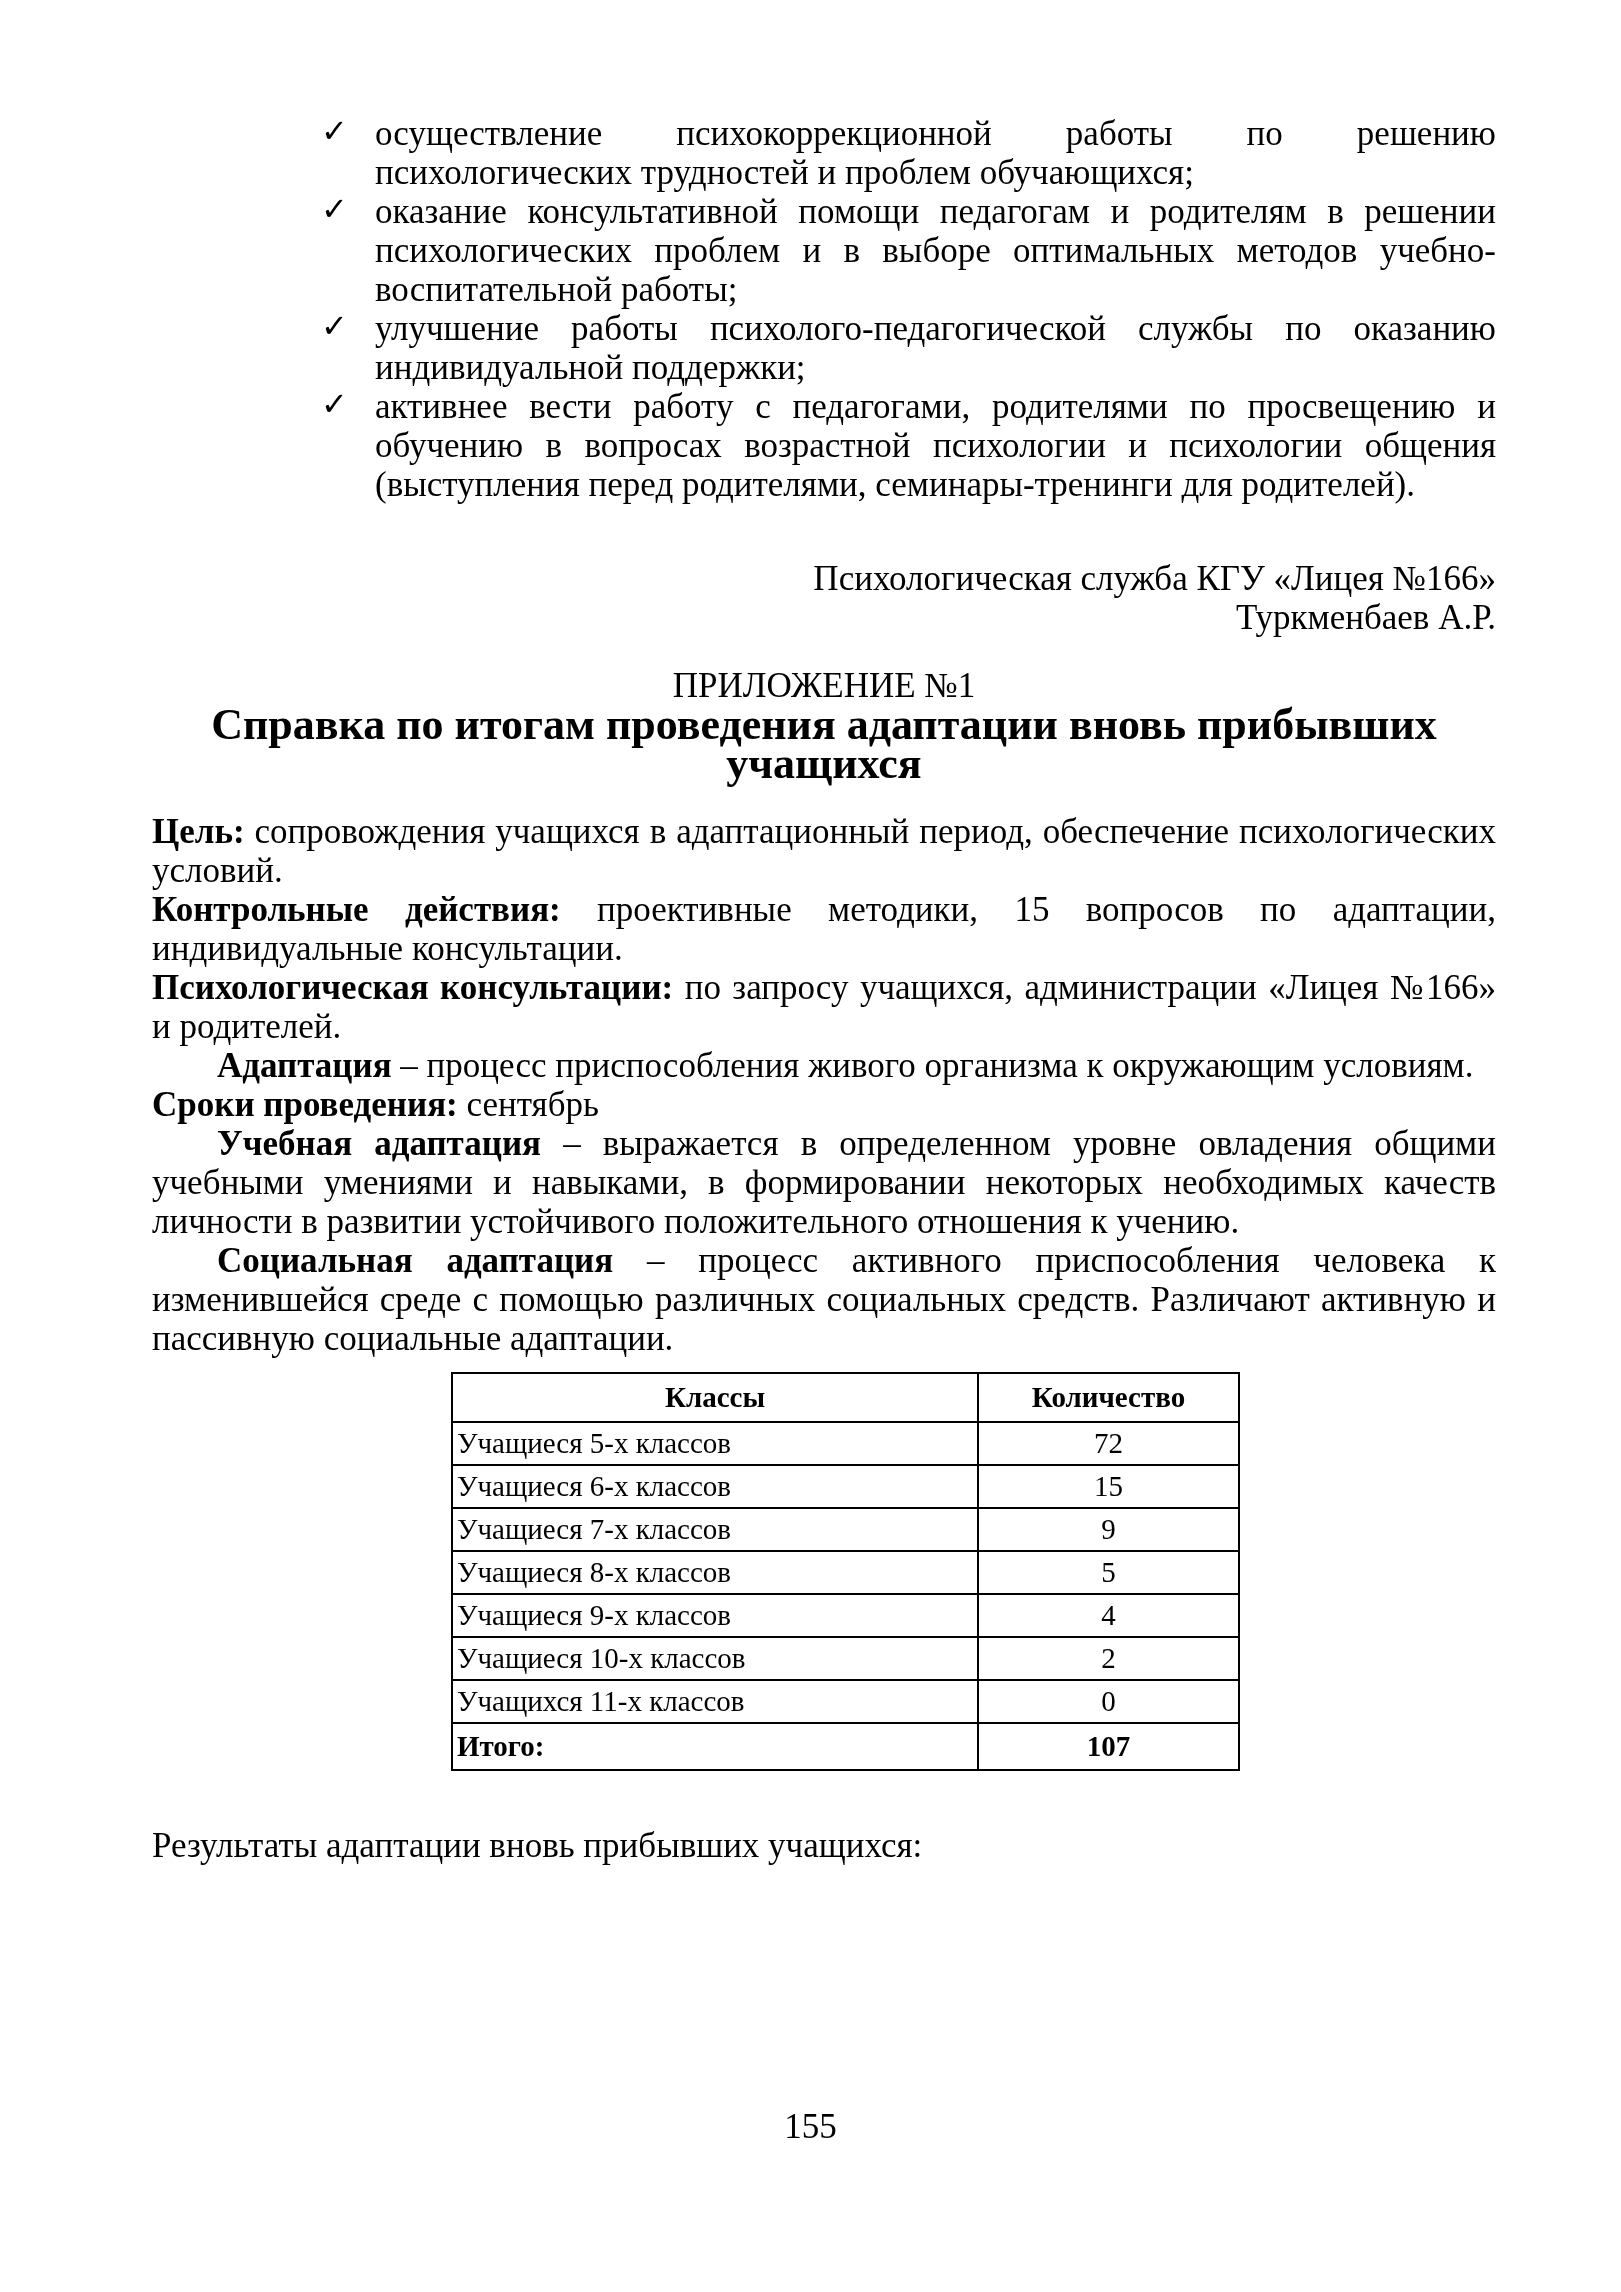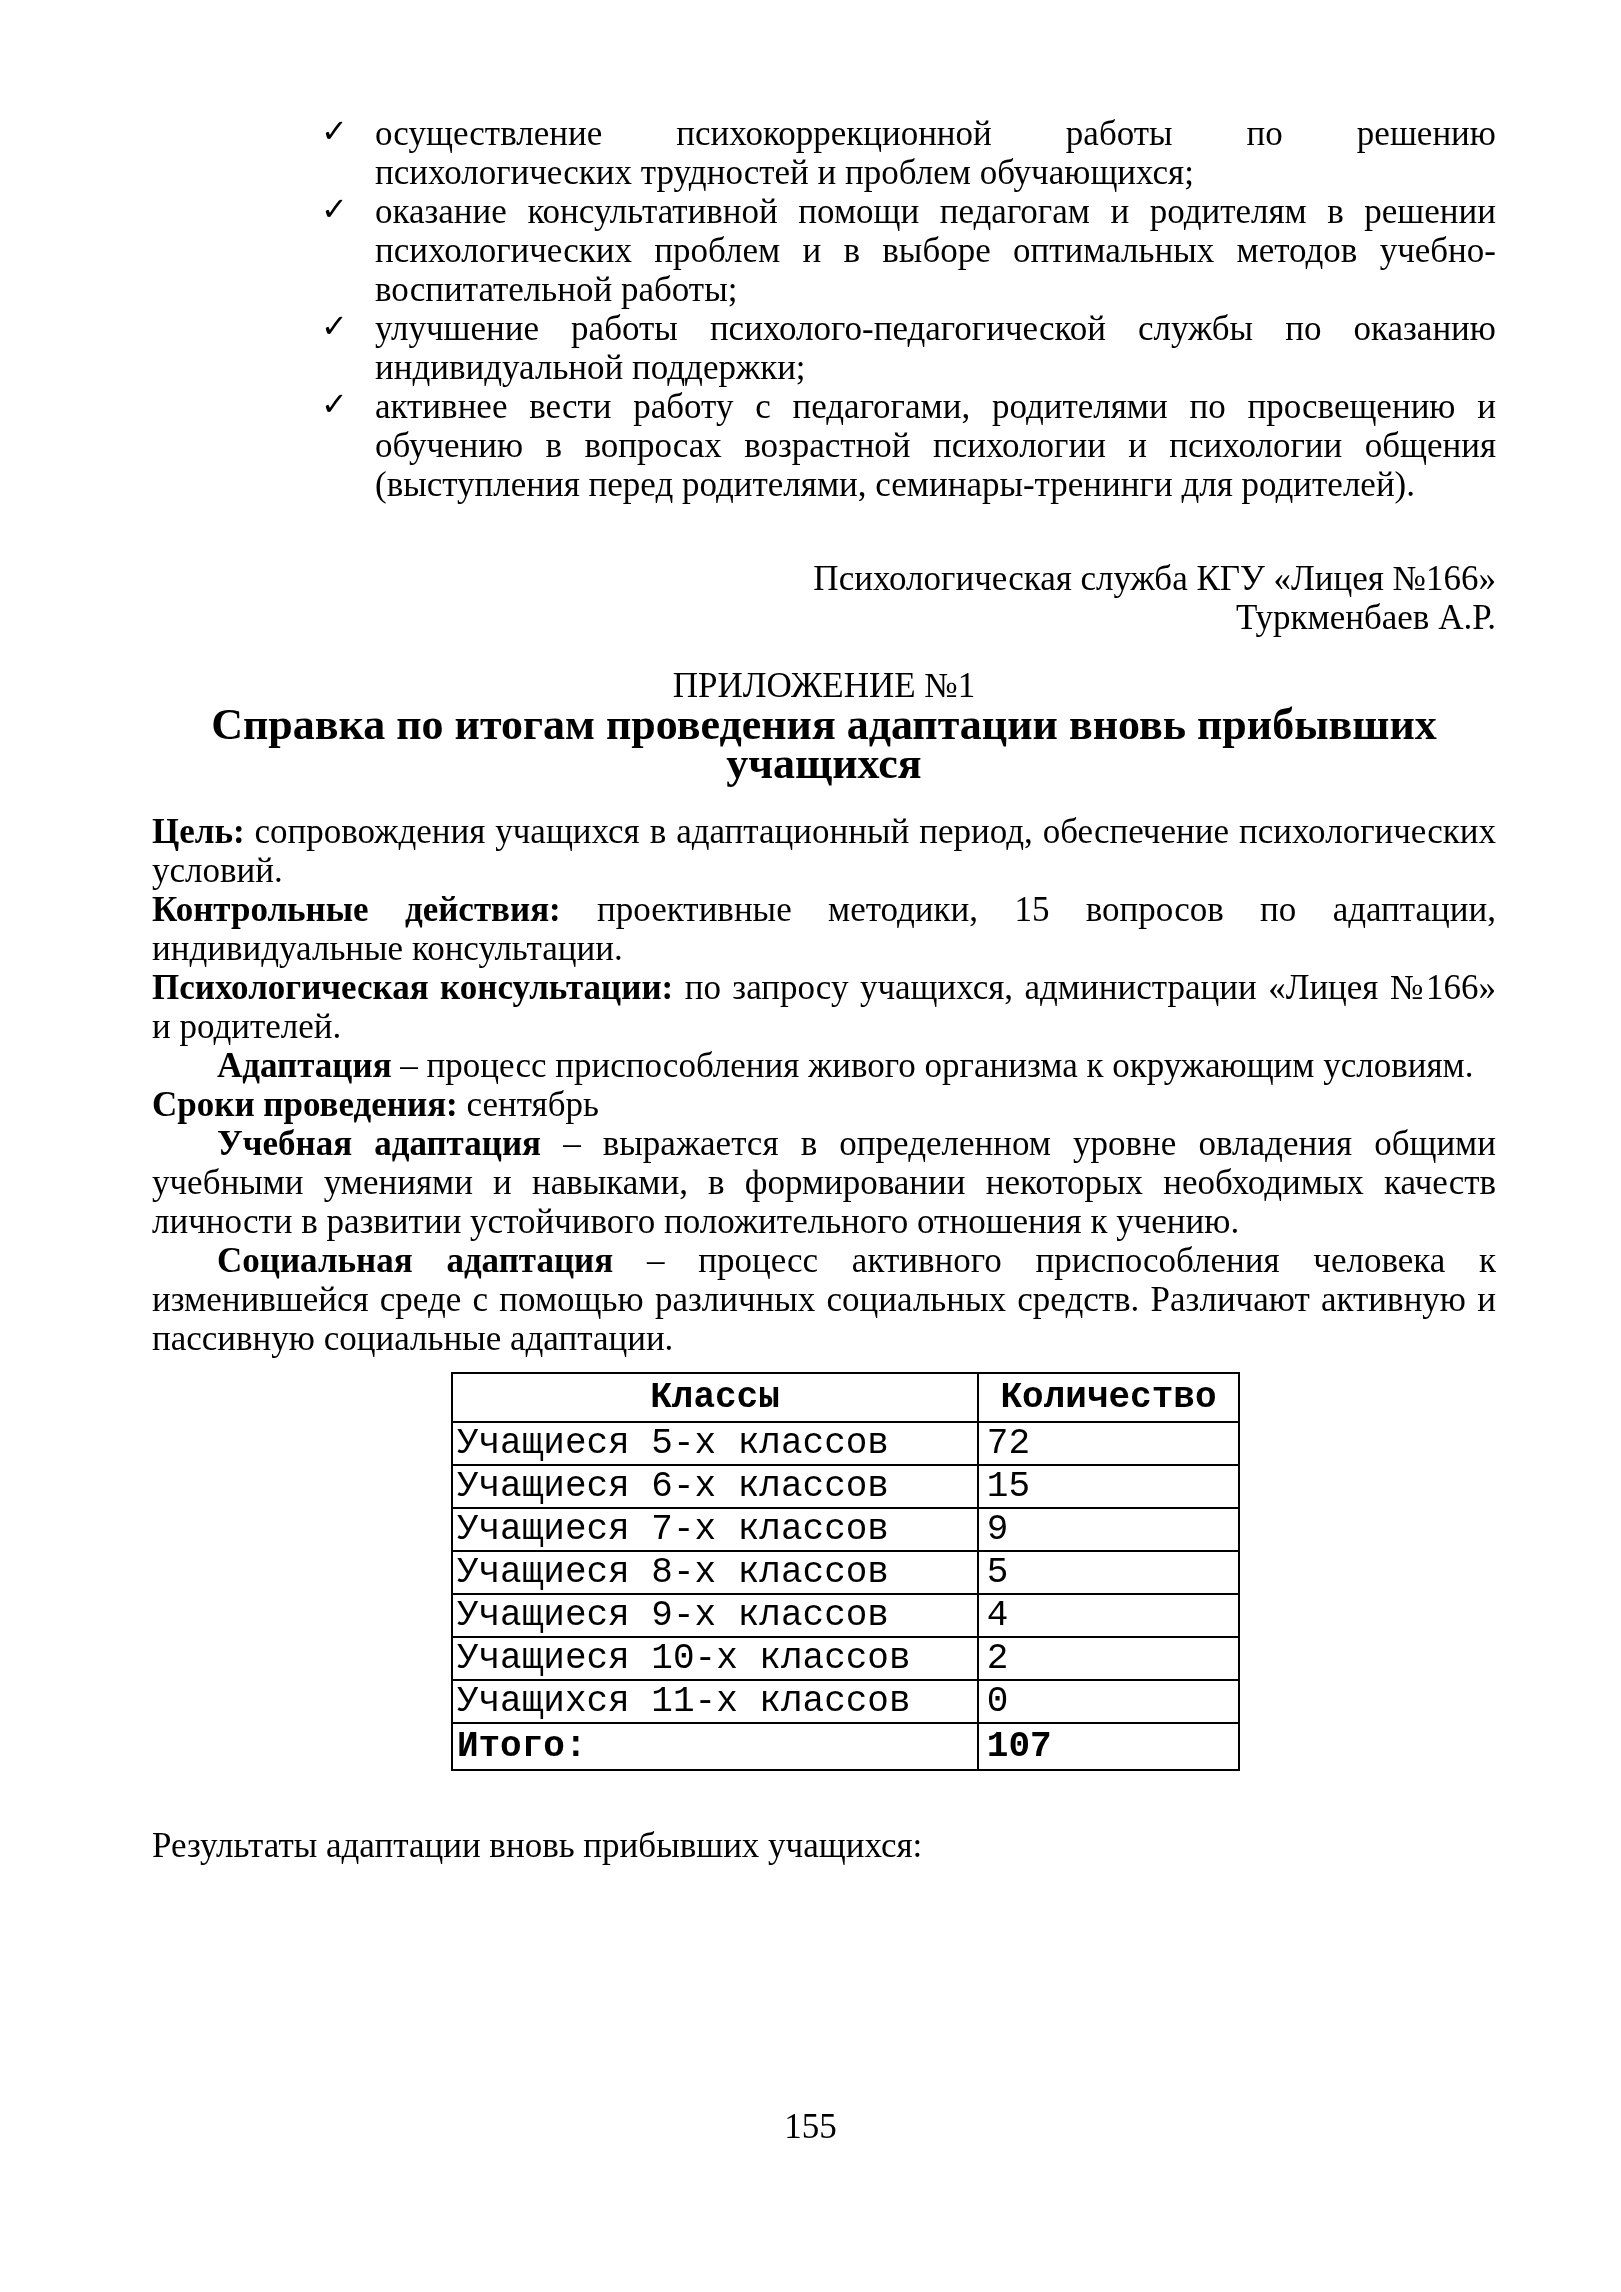--- a/index.html
+++ b/index.html
@@ -74,23 +74,22 @@
   }
   .lead {
     font-weight: bold;
   }
 
   
   .data-table {
     margin: 13.7px 0 0 299px;
     border-collapse: collapse;
     border: 2.9px solid #000;
-    font-size: 36px;
+    font-size: 29px;
     line-height: 37px;
-    font-family: Liberation Mono, monospace;
   }
   .data-table th,
   .data-table td {
     border: 2px solid #000;
     padding: 2px 7.8px;
     vertical-align: middle;
   }
   .data-table th {
     font-weight: bold;
     text-align: center;
@@ -98,20 +97,21 @@
     border-bottom: 2.9px solid #000;
   }
   .col-class { width: 526px; }
   .col-count { width: 261px; }
   .data-table td.label {
     text-align: left;
     padding-left: 3.9px;
     height: 37px;
   }
   .data-table td.num {
+    text-align: center;
     height: 37px;
     border-radius: 13px;
   }
   .data-table tr.total-row td {
     font-weight: bold;
     border-top: 2.9px solid #000;
     height: 41px;
   }
 
   .results {

